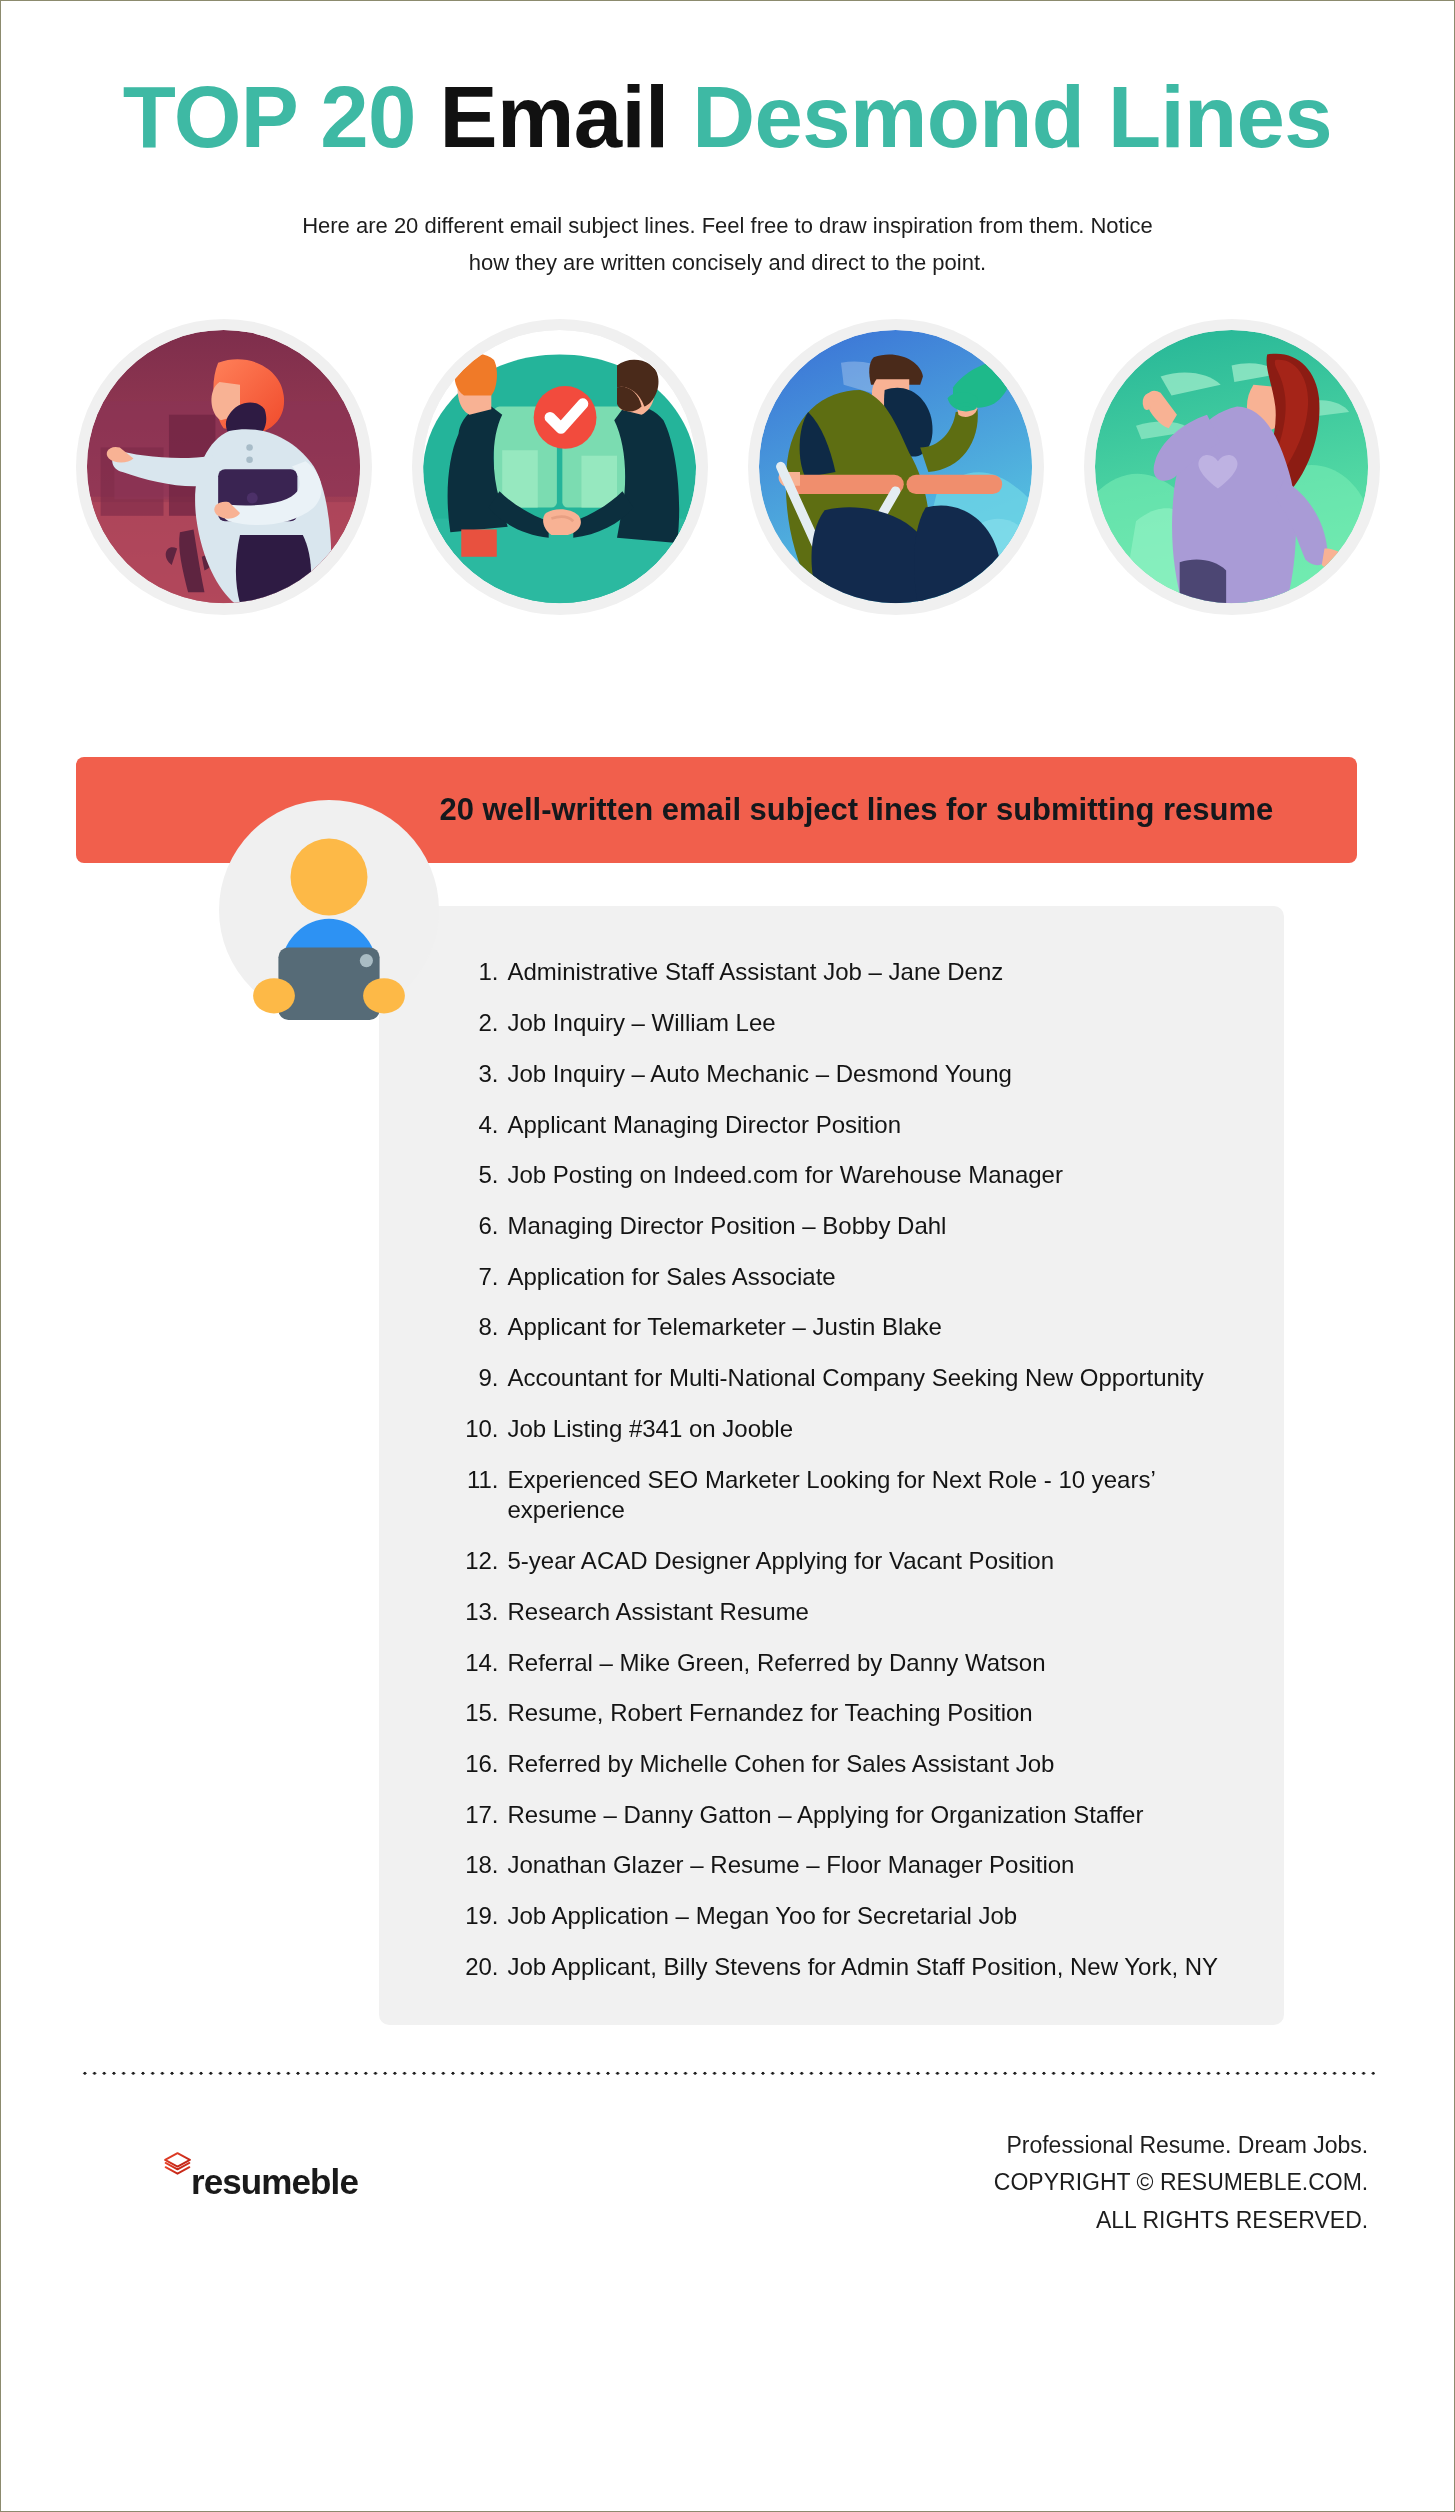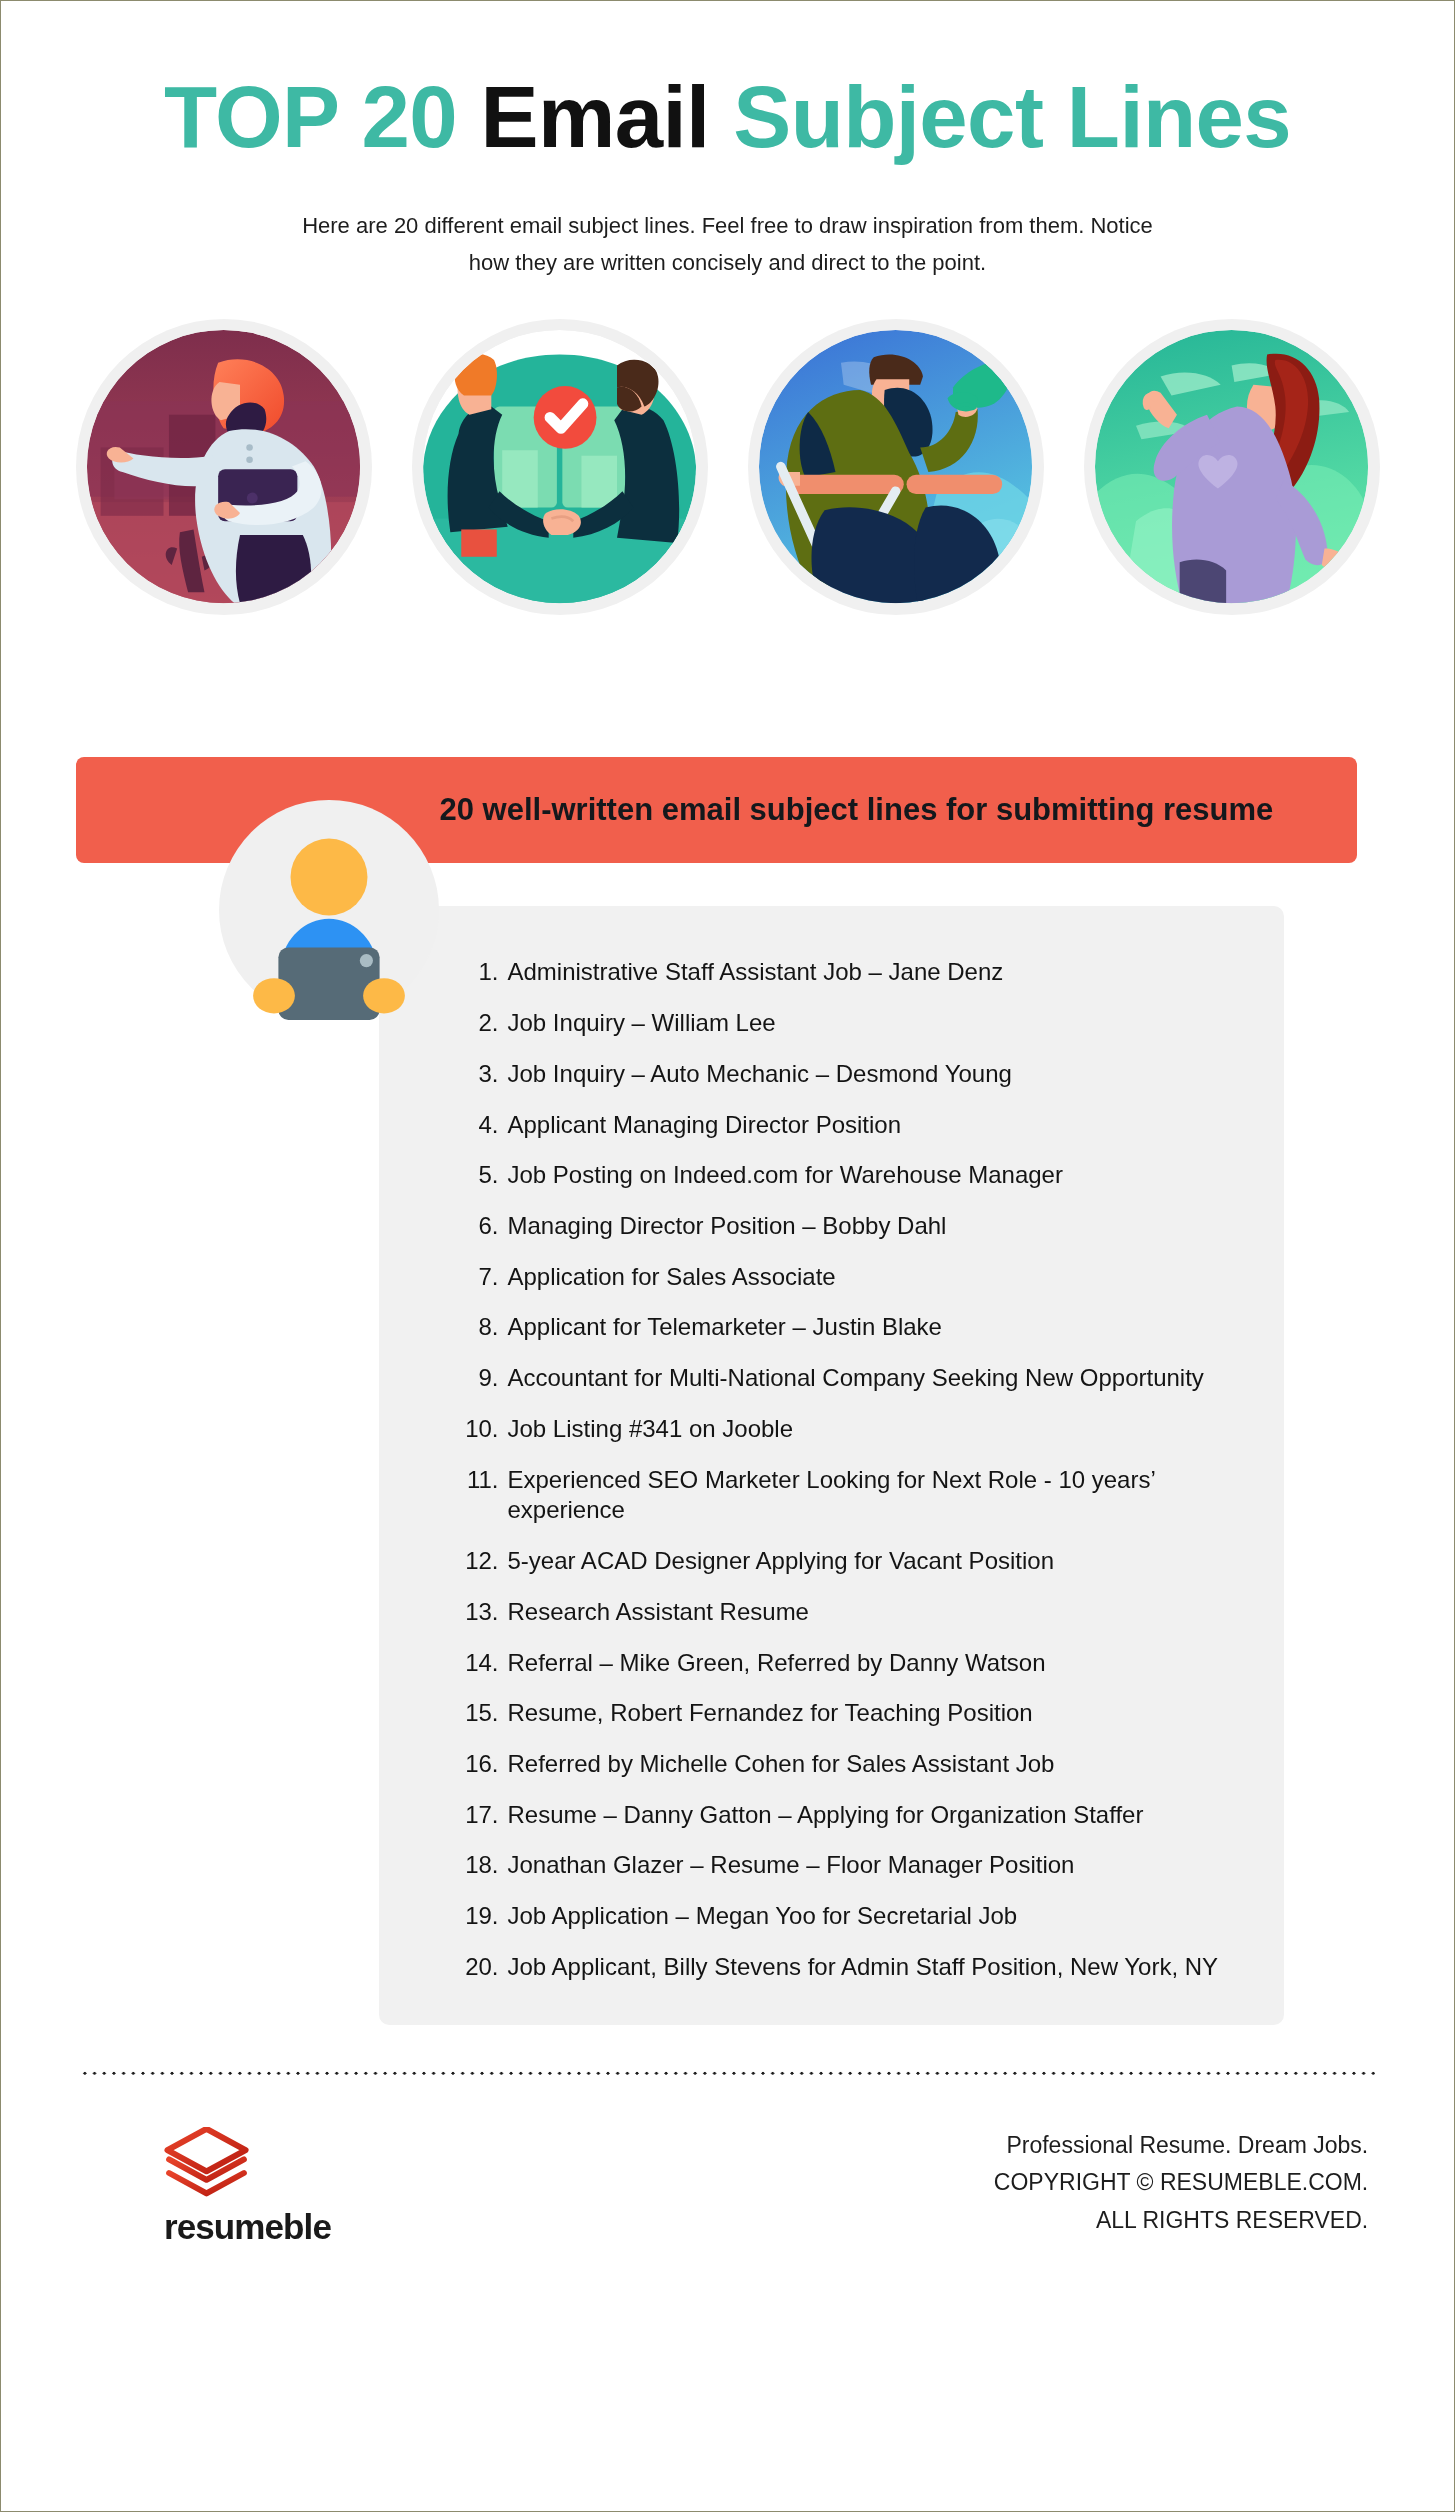--- a/index.html
+++ b/index.html
@@ -157,22 +157,22 @@
   .footer {
     width: 1295px;
     margin-top: 52px;
     display: flex;
     align-items: flex-start;
     justify-content: space-between;
   }
   .brand {
     margin-left: 84px;
     display: flex;
-    flex-direction: column;
-    align-items: flex-start;
+    flex-direction: row;
+    align-items: flex-end;
     width: 194px;
   }
   .brand-mark { width: 85px; height: 75px; }
   .brand-mark svg { display:block; width:100%; height:100%; }
   .brand-name {
     margin-top: 4.6px;
     font-size: 35px;
     font-weight: 700;
     letter-spacing: -0.9px;
     color: #1a1a1a;
@@ -185,21 +185,21 @@
     color: #1d1d1d;
   }
   .legal div { white-space: nowrap; }
 </style>
 </head>
 <body>
 
 <div id="page">
 
   <div class="title-block">
-    <div class="title-line"><span class="t-teal">TOP 20</span> <span class="t-dark">Email</span> <span class="t-teal">Subject Lines</span></div>
+    <div class="title-line"><span class="t-teal">TOP 20</span> <span class="t-dark">Email</span> <span class="t-teal">Desmond Lines</span></div>
   </div>
 
   <div class="subtitle">Here are 20 different email subject lines. Feel free to draw inspiration from them. Notice how they are written concisely and direct to the point.</div>
 
   <div class="illus-row">
 
     <div class="illus">
       <svg viewBox="0 0 200 200">
         <defs>
           <clipPath id="c1">

